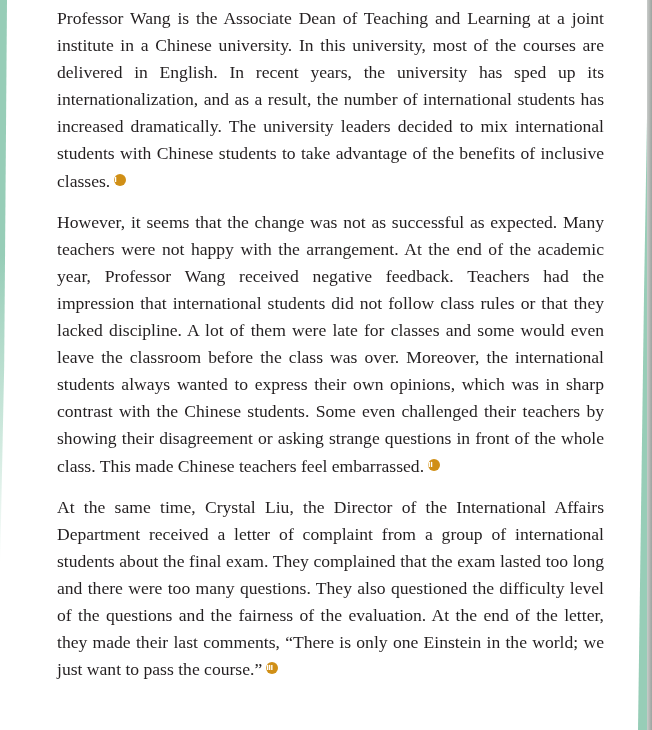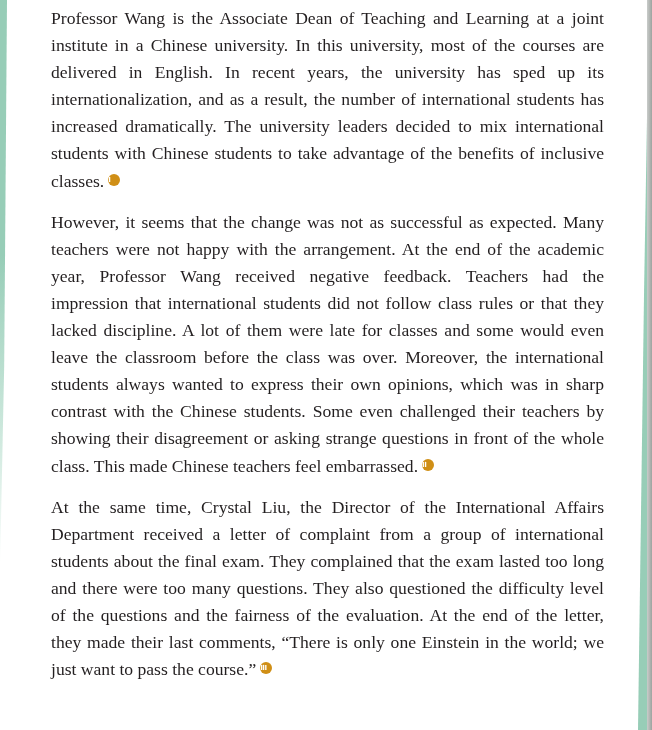--- a/index.html
+++ b/index.html
@@ -23,21 +23,21 @@
     position: absolute; right: 3px; top: 0; width: 11px; height: 730px;
     background: #97cdb7;
     clip-path: polygon(100% 0, 100% 100%, 0 100%, 55% 40%);
   }
   .page {
     position: absolute; left: 39px; top: 5px; width: 565px;
     font-family: "Liberation Serif", "DejaVu Serif", serif;
     font-size: 17.6px; line-height: 27.1px; color: #231f20;
   }
   .page p {
-    margin: 0 0 14px 12px;
+    margin: 0 0 14px 18px;
     text-align: justify;
     text-align-last: left;
   }
   .marker {
     display: inline-block; width: 12px; height: 12px; border-radius: 50%;
     background: #d08f16; color: #ffffff;
     font-family: "DejaVu Sans", sans-serif; font-size: 7px; font-weight: bold;
     line-height: 12px; text-align: center; vertical-align: 5px; margin-left: 4px;
     letter-spacing: -0.5px;
   }

